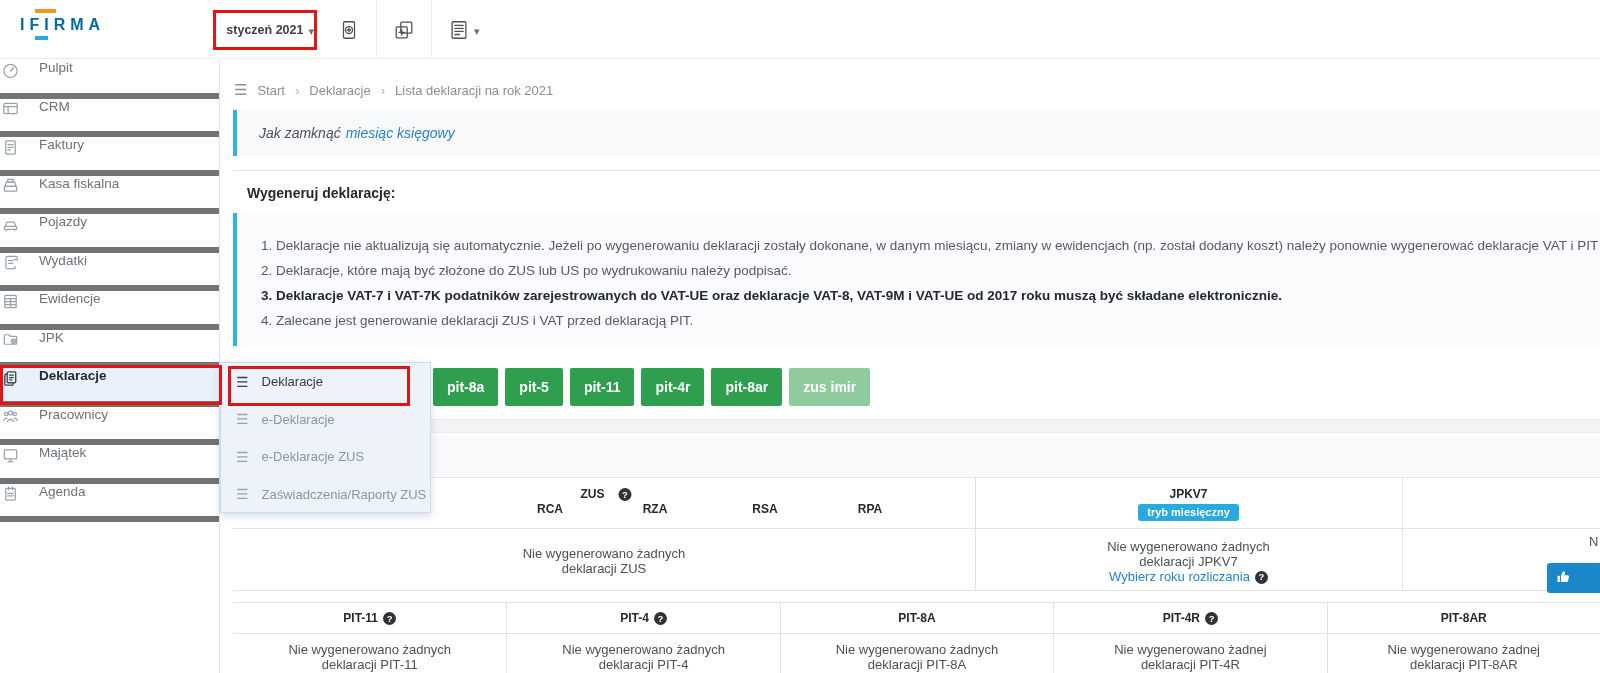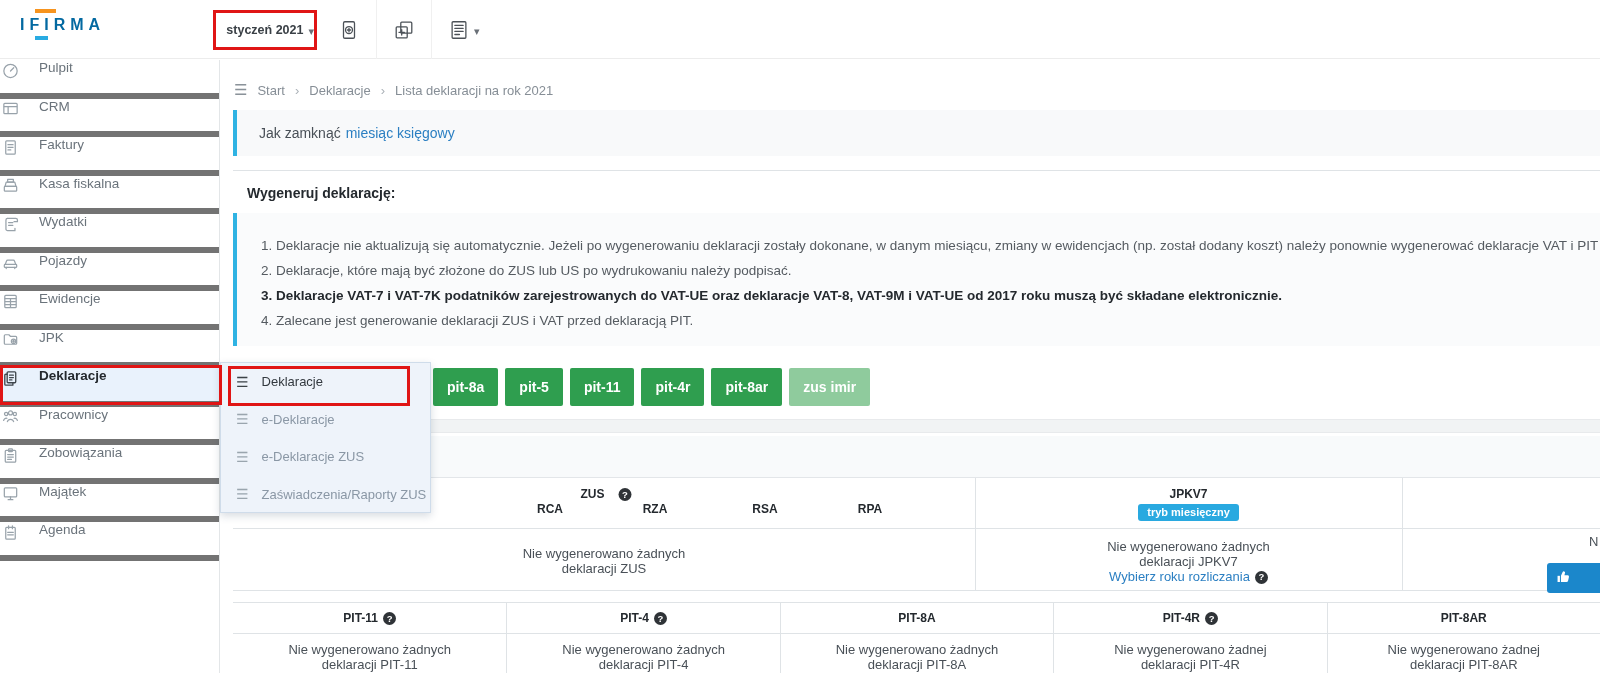--- a/index.html
+++ b/index.html
@@ -34,21 +34,21 @@
   #redbox-menu { left:228px; top:366px; width:182px; height:40px; }
 
   
   .breadcrumb { position:absolute; left:234px; top:68px; height:24px; display:flex; align-items:center; gap:10px; font-size:13px; color:#868e96; z-index:4;margin-top:10px; }
   .burger::before { content:"☰"; }
   .bc-burger { color:#8a9299; font-size:15px; cursor:pointer; }
   .crumb { color:#868e96; cursor:pointer; }
   .bsep::before { content:"›"; color:#aab1b7; font-size:13px; }
 
   
-  .banner { position:absolute; left:233px; top:110px; width:1367px; height:46px; background:#f8f9fa; border-left:4px solid #2fb3e3; display:flex; align-items:center; padding-left:22px; font-size:14px; color:#495057; z-index:4; }
+  .banner { position:absolute; left:233px; top:110px; width:1367px; height:46px; background:#f8f9fa; border-left:4px solid #2fb3e3; display:flex; align-items:center; padding-left:22px; font-size:14px; color:#495057; z-index:4;font-style:italic; }
   .link { color:#2b7fc2; cursor:pointer; }
   .banner .link { margin-left:5px; }
 
   
   .gen-head { position:absolute; left:233px; top:170px; width:1367px; border-top:1px solid #dfe3e6; padding:13px 16px 0 14px; z-index:4; }
   .gen-head .gtitle { font-size:14px; font-weight:bold; color:#24292e; }
   .notes { position:absolute; left:233px; top:213px; width:1367px; height:133px; background:#fafbfc; border-left:4px solid #2fb3e3; padding:20px 0 0 24px; z-index:4; }
   .notes ol { list-style:none; counter-reset:n; }
   .notes li { counter-increment:n; font-size:13.5px; color:#555b61; line-height:25px; white-space:nowrap; overflow:hidden; }
   .notes li::before { content:counter(n) ". "; }
@@ -179,36 +179,36 @@
           <path d="M7 3.5h6v3H7z"></path>
             <path d="M5.5 6.5h9l1.3 4.5H4.2z"></path>
             <rect x="3.5" y="11" width="13" height="5" rx="0.8"></rect>
           </svg>
       </span>
       <span class="slabel">Kasa fiskalna</span>
     </div>
     <div class="side-item">
       <span class="sicon">
         <svg width="19" height="19" viewBox="0 0 20 20" fill="none" stroke="#98a2aa" stroke-width="1.3" stroke-linecap="round" stroke-linejoin="round">
+          <path d="M4.5 12l1.3-3.6a1.3 1.3 0 0 1 1.2-.9h6a1.3 1.3 0 0 1 1.2.9L15.5 12"></path>
+            <rect x="3.5" y="12" width="13" height="3.2" rx="0.8"></rect>
+            <path d="M5.5 15.2v1.2M14.5 15.2v1.2"></path>
+          </svg>
+      </span>
+      <span class="slabel">Pojazdy</span>
+    </div>
+    <div class="side-item">
+      <span class="sicon">
+        <svg width="19" height="19" viewBox="0 0 20 20" fill="none" stroke="#98a2aa" stroke-width="1.3" stroke-linecap="round" stroke-linejoin="round">
           <path d="M7 3.5h8.5a1.8 1.8 0 0 1 1.8 1.8V7h-3.6"></path>
             <path d="M7 3.5a1.8 1.8 0 0 0-1.8 1.8v9.4A1.8 1.8 0 0 0 7 16.5h7.7V14"></path>
             <path d="M8 8h4.5M8 10.8h4.5"></path>
           </svg>
       </span>
       <span class="slabel">Wydatki</span>
-    </div>
-    <div class="side-item">
-      <span class="sicon">
-        <svg width="19" height="19" viewBox="0 0 20 20" fill="none" stroke="#98a2aa" stroke-width="1.3" stroke-linecap="round" stroke-linejoin="round">
-          <path d="M4.5 12l1.3-3.6a1.3 1.3 0 0 1 1.2-.9h6a1.3 1.3 0 0 1 1.2.9L15.5 12"></path>
-            <rect x="3.5" y="12" width="13" height="3.2" rx="0.8"></rect>
-            <path d="M5.5 15.2v1.2M14.5 15.2v1.2"></path>
-          </svg>
-      </span>
-      <span class="slabel">Pojazdy</span>
     </div>
     <div class="side-item">
       <span class="sicon">
         <svg width="19" height="19" viewBox="0 0 20 20" fill="none" stroke="#98a2aa" stroke-width="1.3" stroke-linejoin="round">
           <rect x="4" y="3.5" width="12" height="13" rx="1"></rect>
             <path d="M4 7h12M4 10.2h12M4 13.4h12M10 7v9.5"></path>
           </svg>
       </span>
       <span class="slabel">Ewidencje</span>
     </div>
@@ -235,30 +235,20 @@
     <div class="side-item">
       <span class="sicon">
         <svg width="19" height="19" viewBox="0 0 20 20" fill="none" stroke="#98a2aa" stroke-width="1.3" stroke-linecap="round">
           <circle cx="10" cy="6.3" r="2.1"></circle>
             <circle cx="5.4" cy="7.3" r="1.7"></circle>
             <circle cx="14.6" cy="7.3" r="1.7"></circle>
             <path d="M6.7 15.5a3.4 3.4 0 0 1 6.6 0M2.8 14.2a2.8 2.8 0 0 1 3.4-2.3M17.2 14.2a2.8 2.8 0 0 0-3.4-2.3"></path>
           </svg>
       </span>
       <span class="slabel">Pracownicy</span>
-    </div>
-    <div class="side-item">
-      <span class="sicon">
-        <svg width="19" height="19" viewBox="0 0 20 20" fill="none" stroke="#98a2aa" stroke-width="1.3" stroke-linecap="round" stroke-linejoin="round">
-          <rect x="4.5" y="4.5" width="11" height="12.5" rx="1"></rect>
-            <rect x="8" y="3" width="4" height="2.8" rx="0.6"></rect>
-            <path d="M7 9h6M7 11.6h6M7 14.2h4"></path>
-          </svg>
-      </span>
-      <span class="slabel">Zobowiązania</span>
     </div>
     <div class="side-item">
       <span class="sicon">
         <svg width="19" height="19" viewBox="0 0 20 20" fill="none" stroke="#98a2aa" stroke-width="1.3" stroke-linecap="round" stroke-linejoin="round">
           <rect x="3.5" y="4" width="13" height="9.5" rx="1"></rect>
             <path d="M10 13.5v2.7M7.5 16.5h5"></path>
           </svg>
       </span>
       <span class="slabel">Majątek</span>
     </div>

